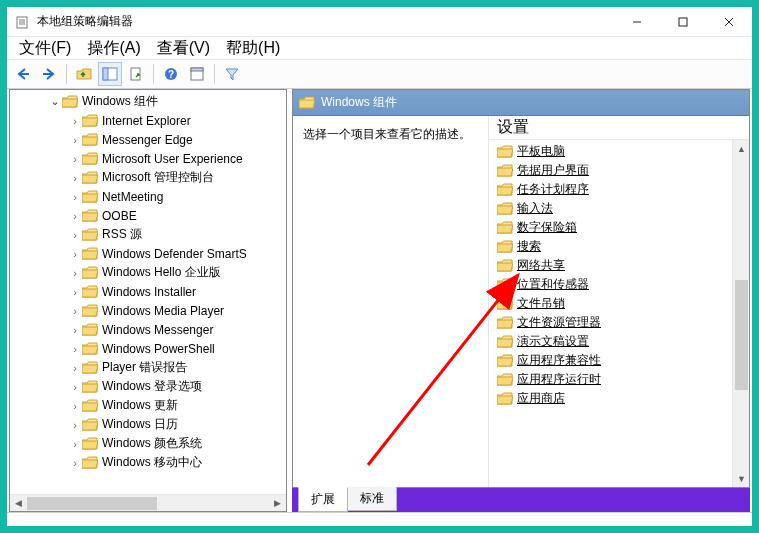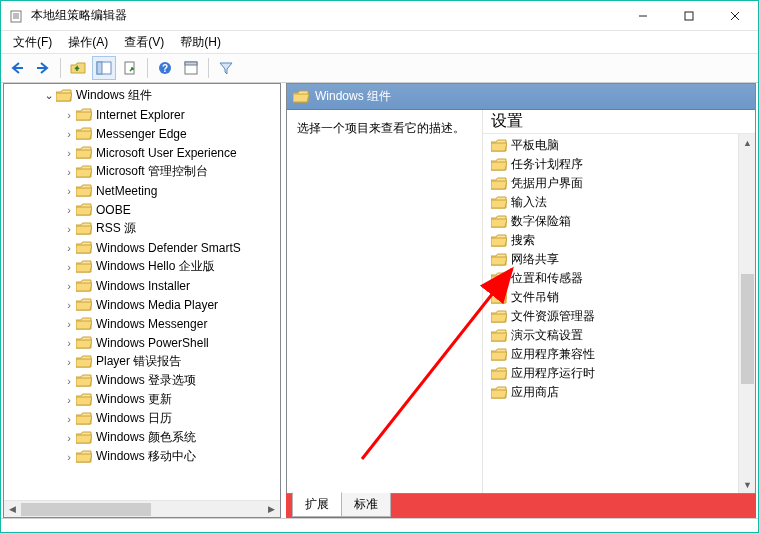--- a/index.html
+++ b/index.html
@@ -4,21 +4,21 @@
 <style>
   * { box-sizing: border-box; margin: 0; padding: 0; }
   body {
     font-family: "Microsoft YaHei", "Segoe UI", Tahoma, sans-serif;
     font-size: 12px;
     background: #fff;
     overflow: hidden;
   }
   .window {
     width: 759px; height: 533px;
-    border: 1px solid #14b8a6;
+    border: 7px solid #14b8a6;
     display: flex; flex-direction: column;
     background: #fff;
     position: relative;
   }
   
   .titlebar {
     height: 30px;
     display: flex; align-items: center;
     padding: 0 0 0 8px;
     border-bottom: 1px solid #e5e5e5;
@@ -31,21 +31,21 @@
     width: 46px; height: 100%;
     display: flex; align-items: center; justify-content: center;
     font-size: 12px;
   }
   .win-btn svg { stroke: #222; stroke-width: 1; fill: none; }
   
   .menubar {
     height: 22px;
     display: flex; align-items: center;
     padding: 0 4px;
-    font-size: 12px;
+    font-size: 16px;
   }
   .menu-item { padding: 3px 8px; }
   
   .toolbar {
     height: 30px;
     display: flex; align-items: center;
     padding: 0 4px;
     border-top: 1px solid #e5e5e5;
     border-bottom: 1px solid #d0d0d0;
     background: #fcfcfc;
@@ -167,20 +167,21 @@
     height: 24px;
     display: flex; align-items: center;
     padding: 4px 6px 4px 8px;
     font-size: 16px;
     border-bottom: 1px solid #e8e8e8;
     background: #fff;
   }
   .list-body {
     flex: 1; overflow: hidden;
     position: relative;
+    text-decoration: underline;
   }
   .list-rows { padding: 2px 0 2px 8px; }
   .list-row {
     height: 19px;
     display: flex; align-items: center;
     font-size: 12px;
     white-space: nowrap;
   }
   .right-scroll-v {
     position: absolute;
@@ -194,23 +195,23 @@
     position: absolute;
     top: 140px; left: 2px;
     width: 13px; height: 110px;
     background: #cdcdcd;
   }
   .right-scroll-v .sb-btn { height: 17px; width: 17px; }
   .right-scroll-v .sb-spacer { flex: 1; }
   
   .tabs-strip {
     height: 24px;
-    display: flex; align-items: flex-end;
+    display: flex; align-items: center;
     padding-left: 6px;
-    background: #ef4444;
+    background: #6d28d9;
     border-top: 0;
   }
   .tab {
     padding: 3px 12px 3px 12px;
     border: 1px solid #b5b5b5;
     border-top: none;
     background: #fff;
     font-size: 12px;
     margin-right: -1px;
     position: relative;
@@ -535,28 +536,28 @@
                         <path d="M0 3 L5 3 L6.5 1 L15 1 L15 12 L0 12 Z" fill="#fbe39b" stroke="#caa43a"></path>
                         <path d="M0 4 L16 4 L14 12 L0 12 Z" fill="#f8d878" stroke="#caa43a"></path>
                       </svg></span>
                     <span>平板电脑</span>
                   </div>
                   <div class="list-row">
                     <span class="folder-icon"><svg width="16" height="14" viewBox="0 0 16 14">
                         <path d="M0 3 L5 3 L6.5 1 L15 1 L15 12 L0 12 Z" fill="#fbe39b" stroke="#caa43a"></path>
                         <path d="M0 4 L16 4 L14 12 L0 12 Z" fill="#f8d878" stroke="#caa43a"></path>
                       </svg></span>
+                    <span>凭据用户界面</span>
+                  </div>
+                  <div class="list-row">
+                    <span class="folder-icon"><svg width="16" height="14" viewBox="0 0 16 14">
+                        <path d="M0 3 L5 3 L6.5 1 L15 1 L15 12 L0 12 Z" fill="#fbe39b" stroke="#caa43a"></path>
+                        <path d="M0 4 L16 4 L14 12 L0 12 Z" fill="#f8d878" stroke="#caa43a"></path>
+                      </svg></span>
                     <span>任务计划程序</span>
-                  </div>
-                  <div class="list-row">
-                    <span class="folder-icon"><svg width="16" height="14" viewBox="0 0 16 14">
-                        <path d="M0 3 L5 3 L6.5 1 L15 1 L15 12 L0 12 Z" fill="#fbe39b" stroke="#caa43a"></path>
-                        <path d="M0 4 L16 4 L14 12 L0 12 Z" fill="#f8d878" stroke="#caa43a"></path>
-                      </svg></span>
-                    <span>凭据用户界面</span>
                   </div>
                   <div class="list-row">
                     <span class="folder-icon"><svg width="16" height="14" viewBox="0 0 16 14">
                         <path d="M0 3 L5 3 L6.5 1 L15 1 L15 12 L0 12 Z" fill="#fbe39b" stroke="#caa43a"></path>
                         <path d="M0 4 L16 4 L14 12 L0 12 Z" fill="#f8d878" stroke="#caa43a"></path>
                       </svg></span>
                     <span>输入法</span>
                   </div>
                   <div class="list-row">
                     <span class="folder-icon"><svg width="16" height="14" viewBox="0 0 16 14">

